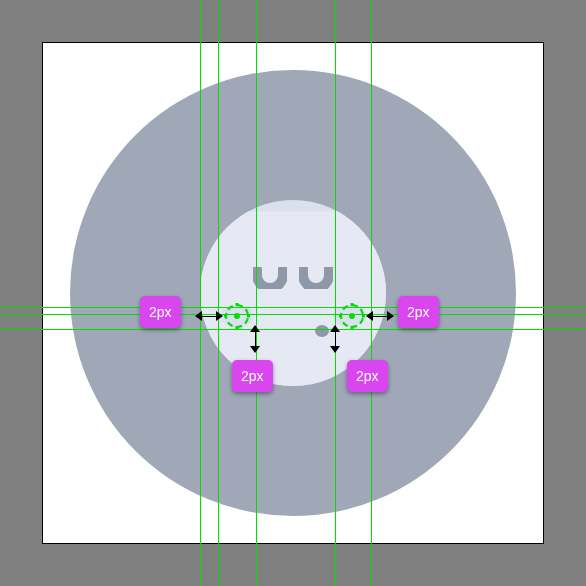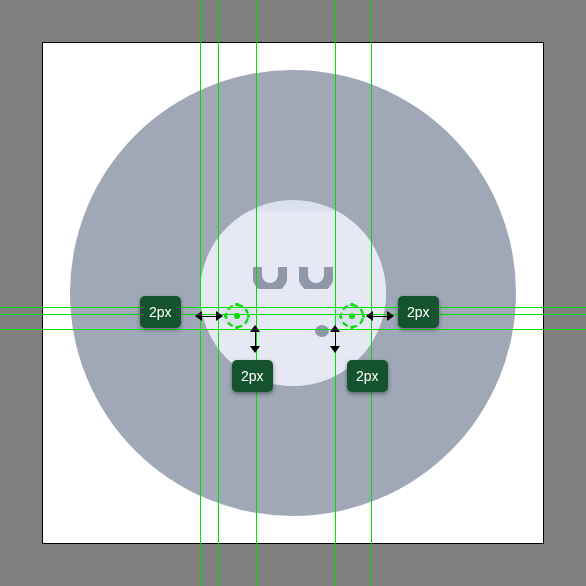--- a/index.html
+++ b/index.html
@@ -70,21 +70,21 @@
     height: 12px;
     background: #8f98a8;
     border-radius: 50%;
     left: 272px;
     top: 282px;
   }
   .guide-h { position: absolute; left: 0; width: 586px; height: 1px; background: #00e000; }
   .guide-v { position: absolute; top: 0; height: 586px; width: 1px; background: #00e000; }
   .measure-label {
     position: absolute;
-    background: #14532d;
+    background: #d946ef;
     color: #fff;
     font-size: 14px;
     padding: 8px 9px;
     border-radius: 5px;
     box-shadow: 0 2px 4px rgba(0,0,0,0.4);
   }
   .arrow-h {
     position: absolute;
     height: 10px;
     display: flex;

